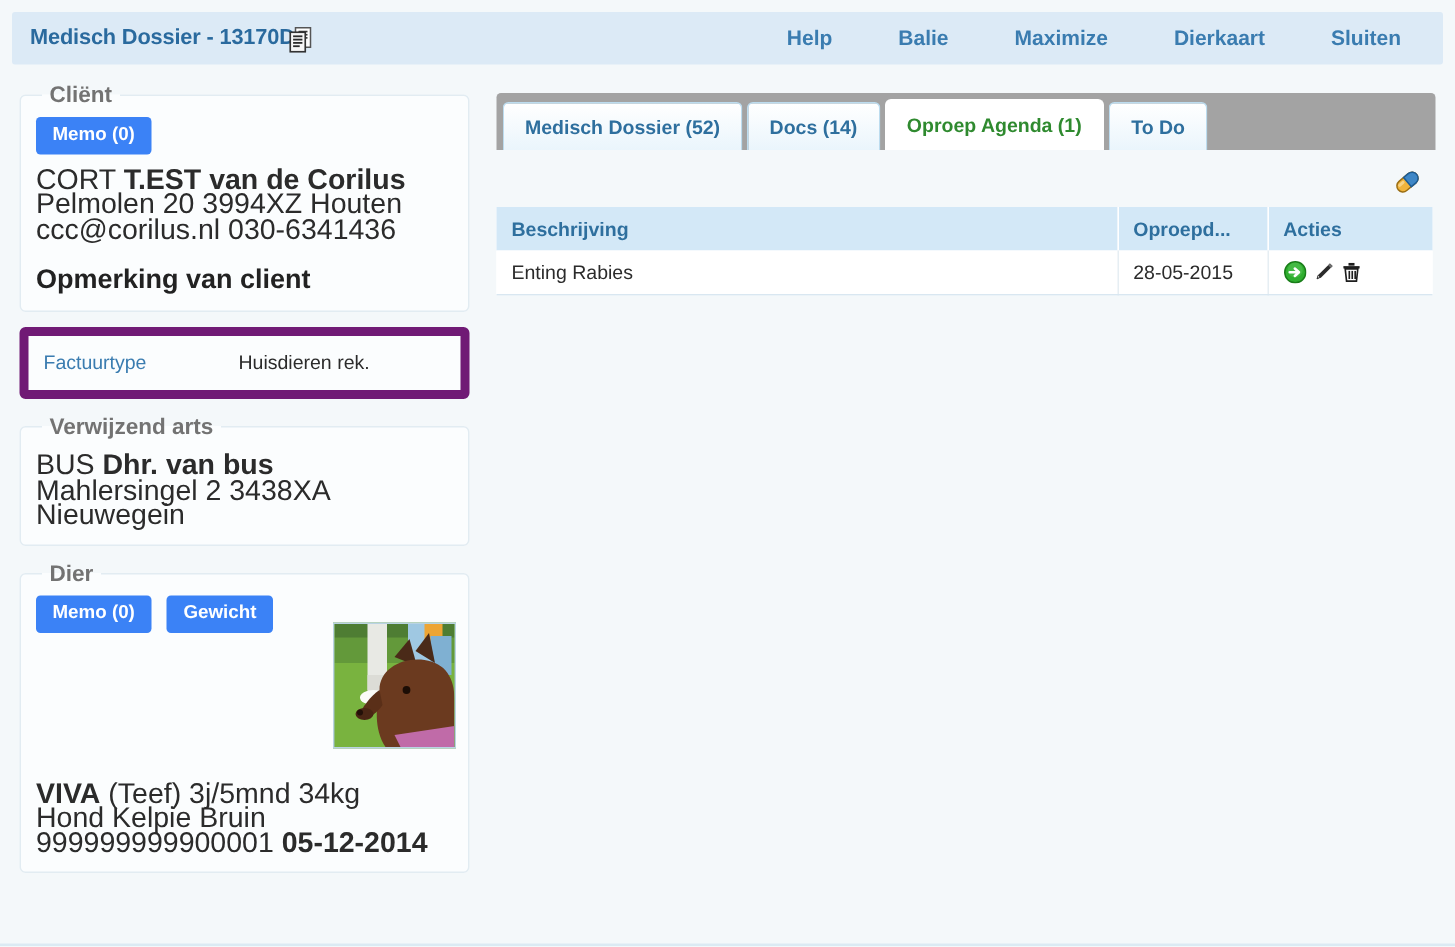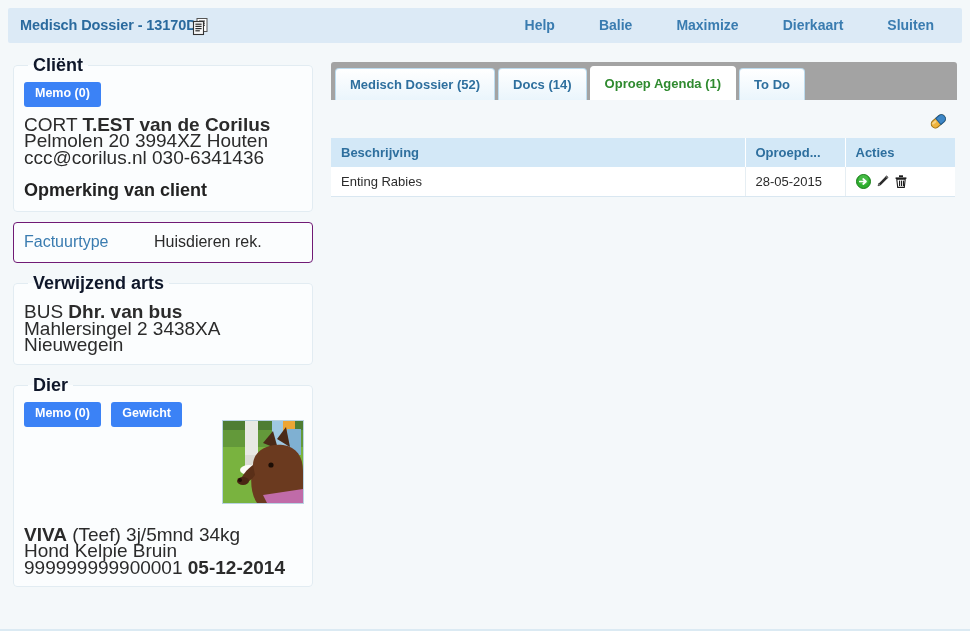--- a/index.html
+++ b/index.html
@@ -65,23 +65,23 @@
     width: 300px;
   }
   fieldset.panel {
     margin: 0 0 10px 0;
     padding: 6px 10px 10px 10px;
     border: 1px solid #e2ecf2;
     border-radius: 4px;
     background: #fbfdfe;
   }
   fieldset.panel > legend {
-    font-size: 18px;
-    font-weight: bold;
-    color: #0f172a;
+    font-size: 15px;
+    font-weight: bold;
+    color: #737373;
     padding: 0 5px;
     margin-left: 4px;
   }
   .btn {
     display: inline-block;
     background: #3b82f6;
     color: #ffffff;
     font-size: 12.5px;
     font-weight: bold;
     padding: 5px 11px 6px 11px;
@@ -100,27 +100,27 @@
   .info-block .b { font-weight: bold; }
   .note {
     font-size: 18px;
     font-weight: bold;
     color: #222;
     margin-top: 14px;
   }
 
   
   #factuurtype-box {
-    border: 1px solid #701a75;
+    border: 6px solid #701a75;
     border-radius: 4px;
     background: #fbfdfe;
     padding: 10px 10px 11px 10px;
     margin: 0 0 10px 0;
     display: flex;
-    font-size: 16px;
+    font-size: 13px;
   }
   #factuurtype-label { color: #3a7cb0; width: 130px; }
   #factuurtype-value { color: #2b2b2b; }
 
   
   #dier-panel { position: relative; min-height: 170px; }
   #dier-photo {
     position: absolute;
     right: 8px; top: 24px;
     width: 82px; height: 84px;

